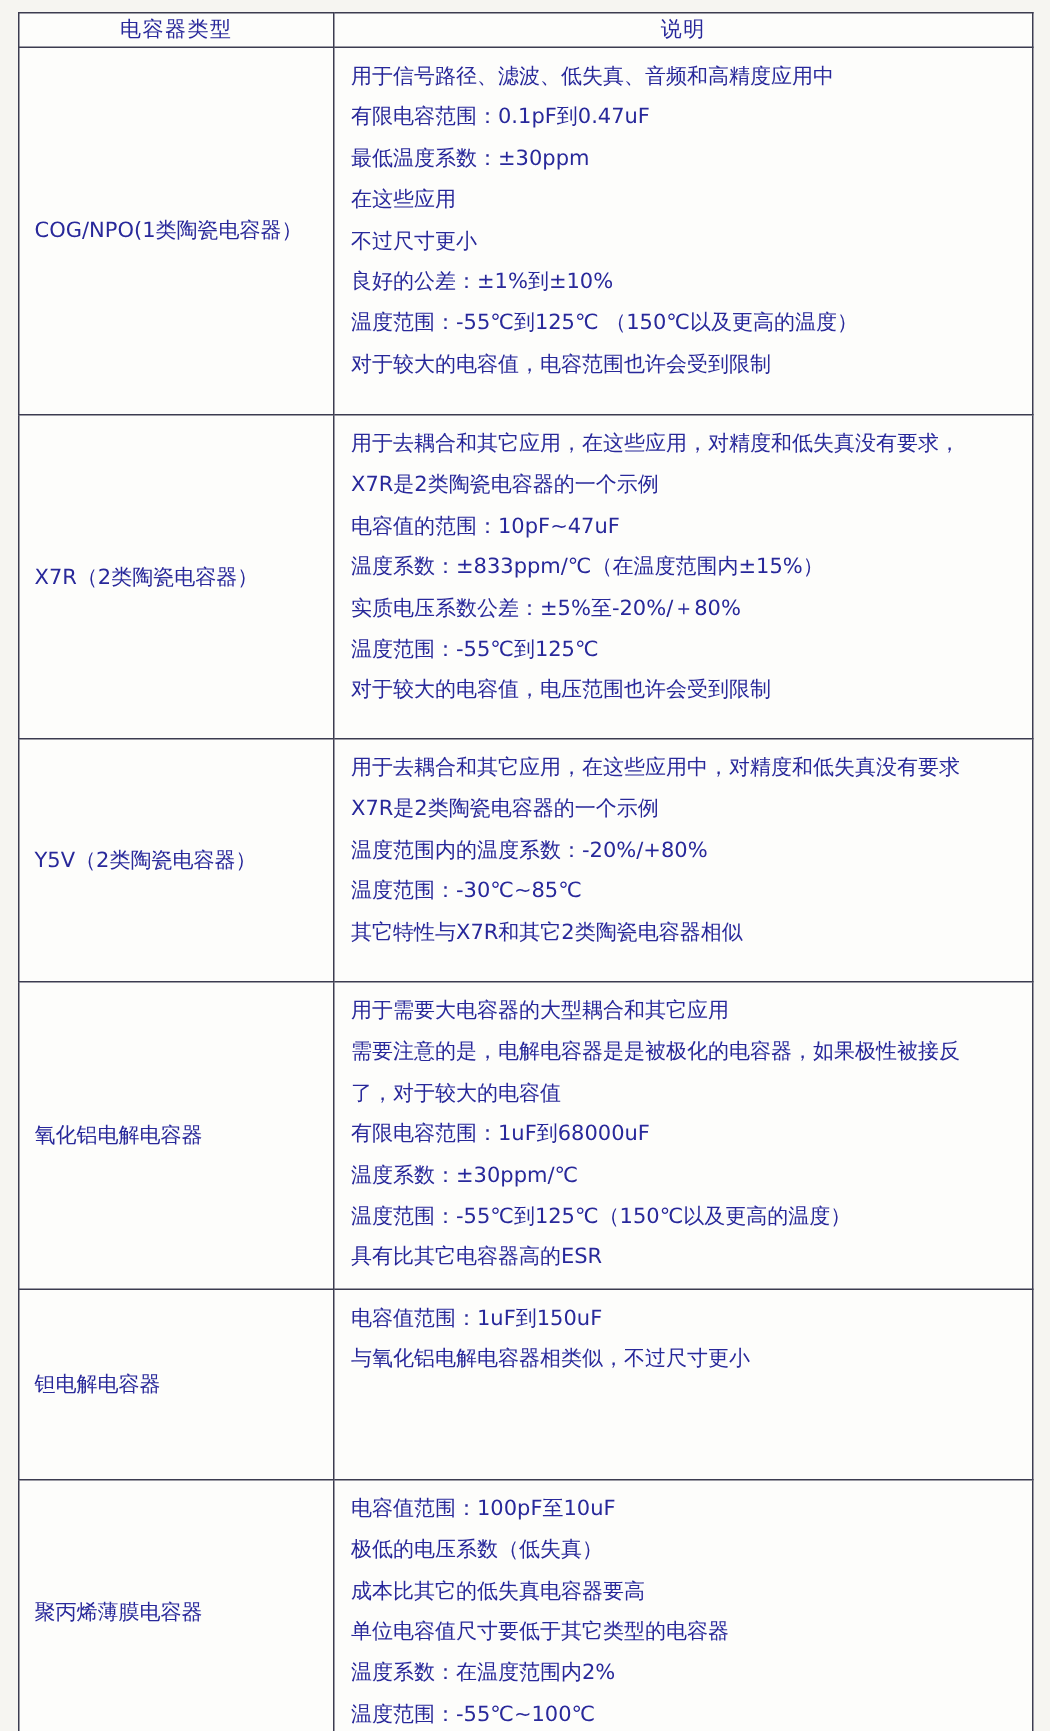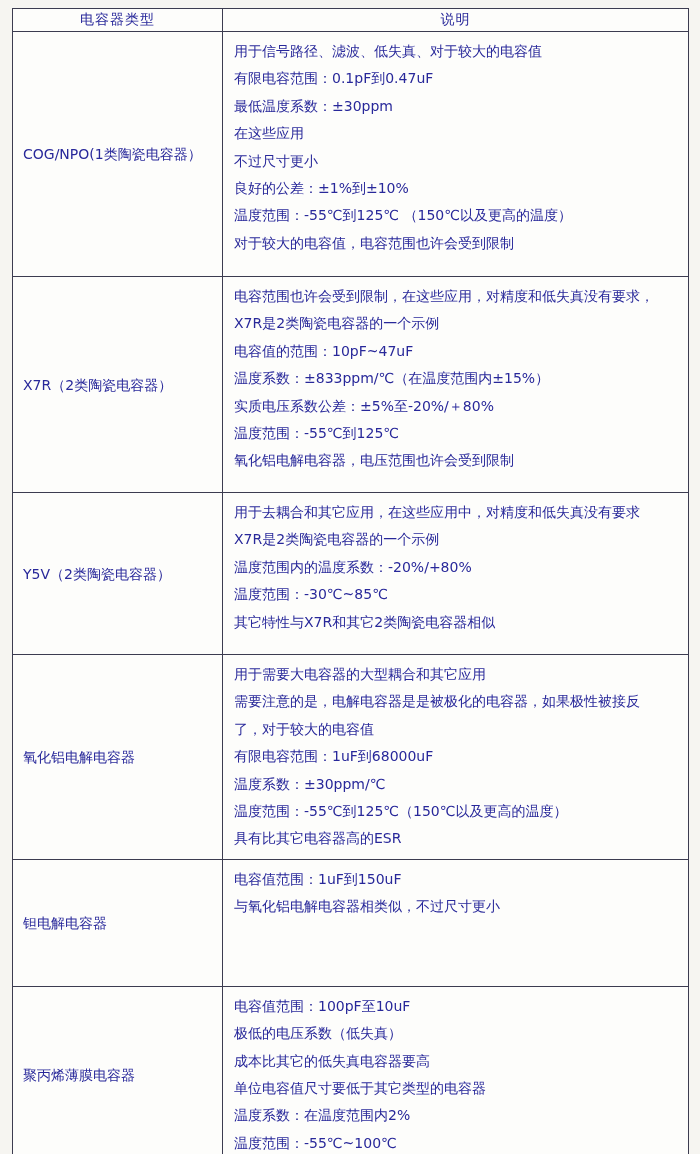--- a/index.html
+++ b/index.html
@@ -72,40 +72,40 @@
     <thead>
       <tr>
         <th>电容器类型</th>
         <th>说明</th>
       </tr>
     </thead>
     <tbody id="table-body">
         <tr style="height: 245px;">
           <td class="type-cell">COG/NPO(1类陶瓷电容器）</td>
           <td class="desc-cell">
-            <div class="line">用于信号路径、滤波、低失真、对于较大的电容值</div>
+            <div class="line">用于信号路径、滤波、低失真、音频和高精度应用中</div>
             <div class="line">有限电容范围：0.1pF到0.47uF</div>
             <div class="line">最低温度系数：±30ppm</div>
             <div class="line">在这些应用</div>
             <div class="line">不过尺寸更小</div>
             <div class="line">良好的公差：±1%到±10%</div>
             <div class="line">温度范围：-55℃到125℃ （150℃以及更高的温度）</div>
             <div class="line">对于较大的电容值，电容范围也许会受到限制</div>
           </td>
         </tr>
         <tr style="height: 216px;">
           <td class="type-cell">X7R（2类陶瓷电容器）</td>
           <td class="desc-cell">
-            <div class="line">电容范围也许会受到限制，在这些应用，对精度和低失真没有要求，</div>
+            <div class="line">用于去耦合和其它应用，在这些应用，对精度和低失真没有要求，</div>
             <div class="line">X7R是2类陶瓷电容器的一个示例</div>
             <div class="line">电容值的范围：10pF~47uF</div>
             <div class="line">温度系数：±833ppm/℃（在温度范围内±15%）</div>
             <div class="line">实质电压系数公差：±5%至-20%/＋80%</div>
             <div class="line">温度范围：-55℃到125℃</div>
-            <div class="line">氧化铝电解电容器，电压范围也许会受到限制</div>
+            <div class="line">对于较大的电容值，电压范围也许会受到限制</div>
           </td>
         </tr>
         <tr style="height: 162px;">
           <td class="type-cell">Y5V（2类陶瓷电容器）</td>
           <td class="desc-cell">
             <div class="line">用于去耦合和其它应用，在这些应用中，对精度和低失真没有要求</div>
             <div class="line">X7R是2类陶瓷电容器的一个示例</div>
             <div class="line">温度范围内的温度系数：-20%/+80%</div>
             <div class="line">温度范围：-30℃~85℃</div>
             <div class="line">其它特性与X7R和其它2类陶瓷电容器相似</div>

